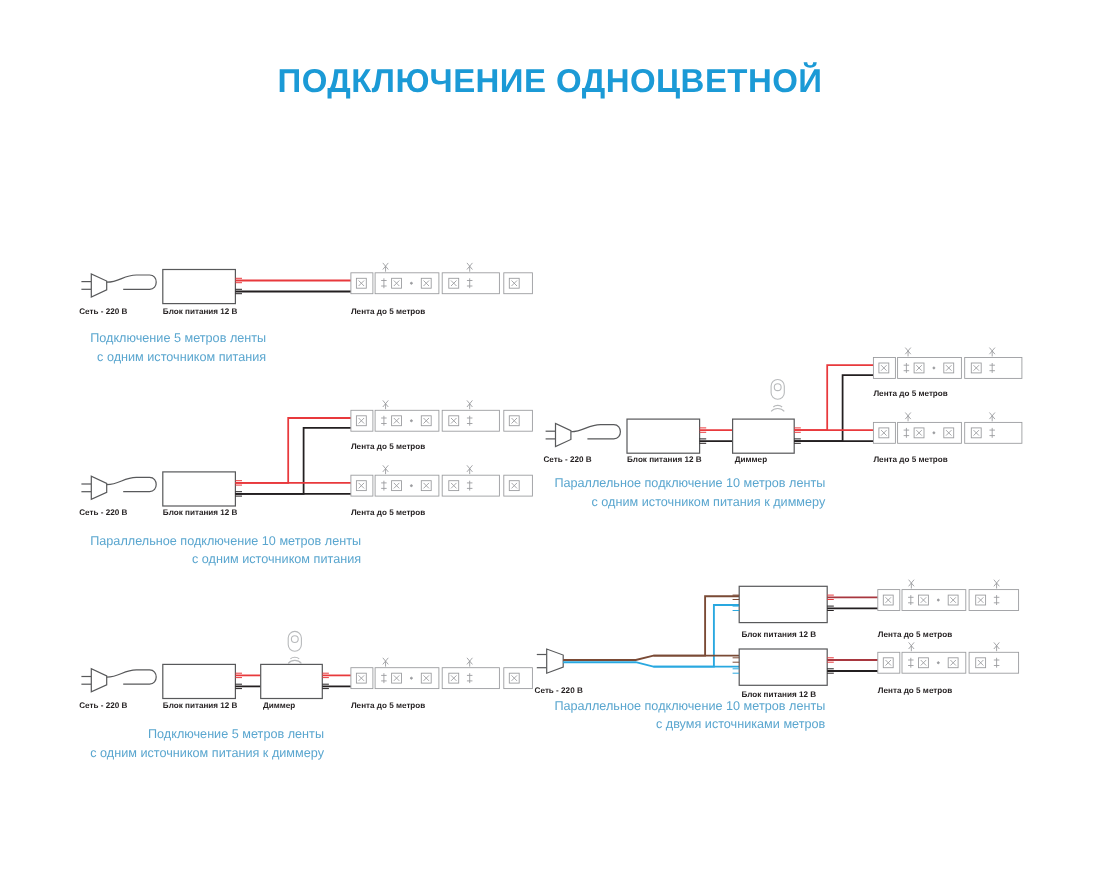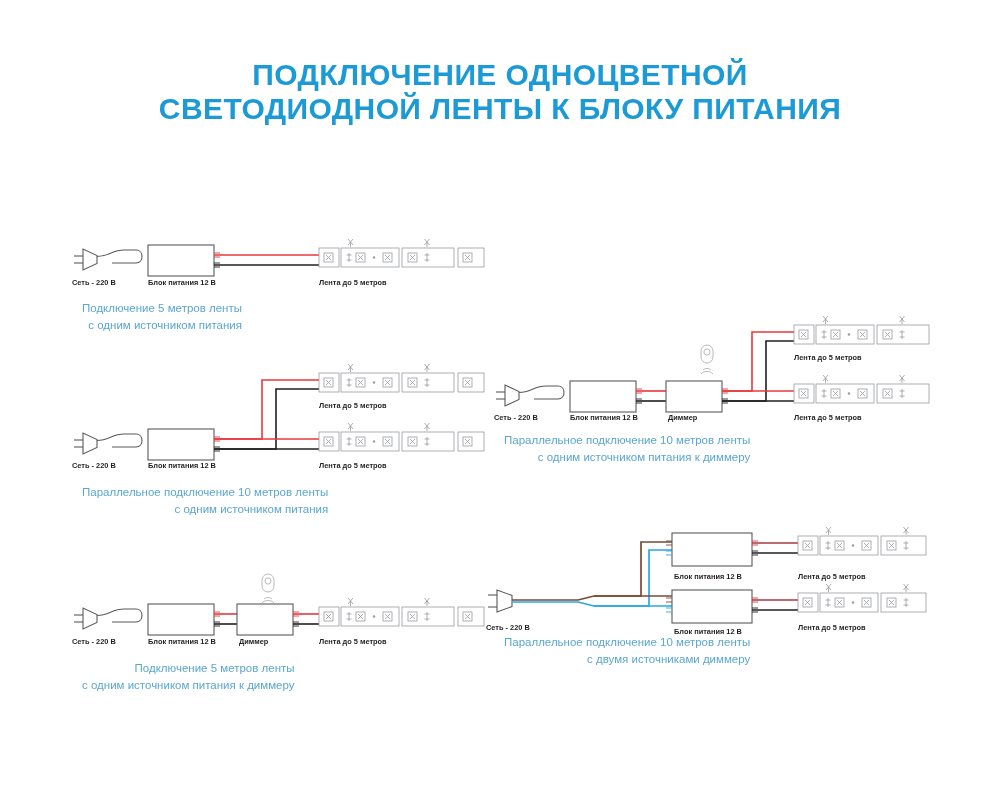--- a/index.html
+++ b/index.html
@@ -61,21 +61,20 @@
     fill: #231f20;
   }
 </style>
 </head>
 <body>
 
 <div id="page-root">
 
   <div class="title-block">
     <span class="title-line">Подключение одноцветной</span>
-    <span class="title-line">светодиодной ленты к блоку питания</span>
   </div>
 
   <div class="diagram" style="left:72px; top:236px;">
     <svg width="420" height="52" viewBox="0 0 420 52">
       <g stroke="#58595b" fill="none" stroke-width="1.1">
         <line x1="2" y1="20" x2="11" y2="20"></line>
         <line x1="2" y1="27" x2="11" y2="27"></line>
         <path d="M11 13 L11 34 L25 27.5 L25 19.5 Z" fill="#ffffff"></path>
         <path d="M25 20.5 C37 20.5 40 14 52 14 L64 14 C72 14 72 27 64 27 L40 27"></path>
       </g>
@@ -562,16 +561,16 @@
           <line x1="420" y1="67" x2="420" y2="72"></line>
         </g>
       </g>
       <text class="lbl" x="0" y="110">Сеть - 220 В</text>
       <text class="lbl" x="188" y="114">Блок питания 12 В</text>
       <text class="lbl-strip" x="312" y="110">Лента до 5 метров</text>
     </svg>
   </div>
   <div class="caption" style="left:504px; top:634px;">
     <span>Параллельное подключение 10 метров ленты</span>
-    <span>с двумя источниками диммеру</span>
+    <span>с двумя источниками метров</span>
   </div>
 
 </div>
 
 </body></html>

